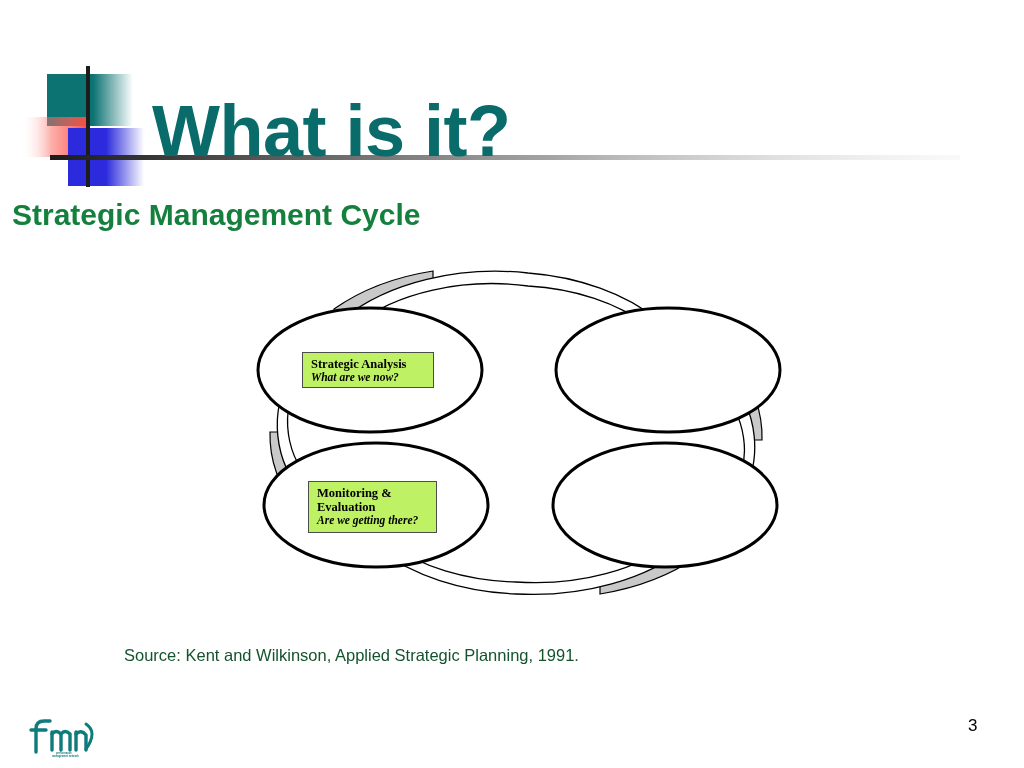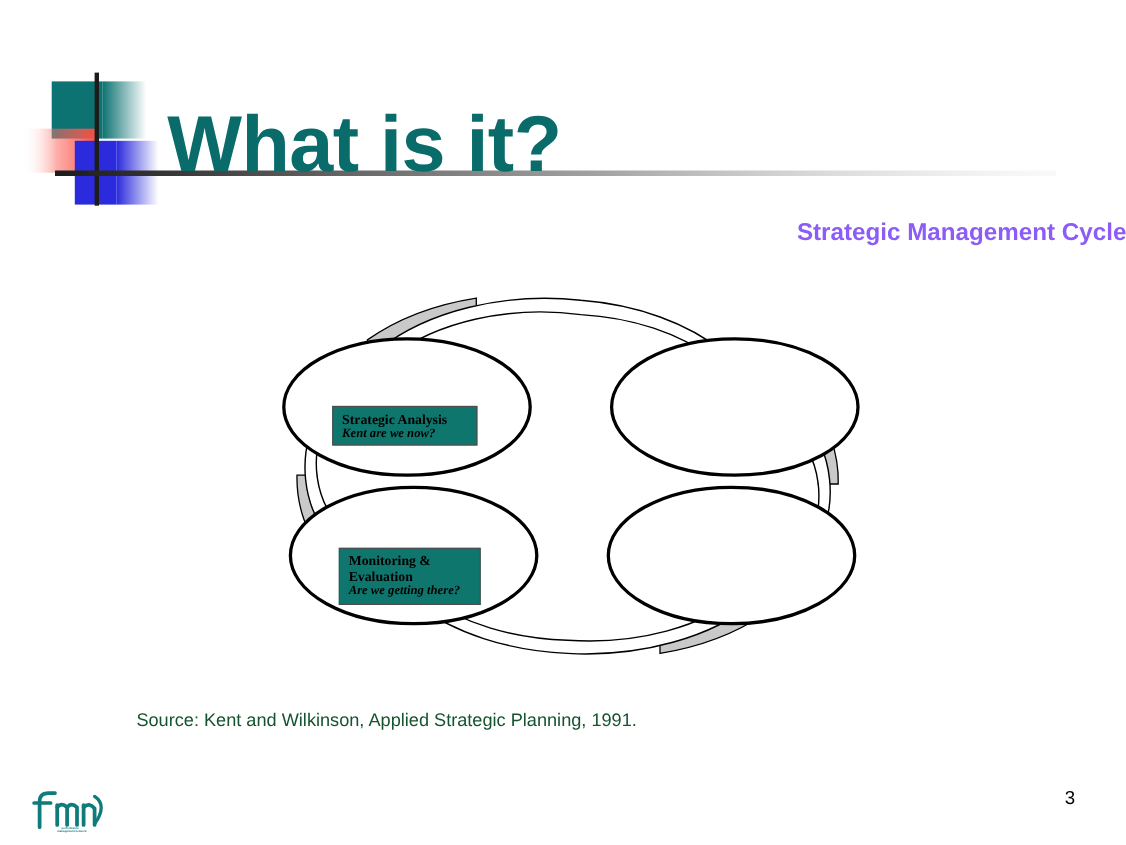--- a/index.html
+++ b/index.html
@@ -39,45 +39,44 @@
     line-height: 1;
     white-space: nowrap;
   }
 
   
   #slide-subtitle {
     position: absolute;
     left: 0;
     top: 198px;
     width: 1024px;
-    text-align: right;
+    text-align: left;
     padding-left: 12px;
     box-sizing: border-box;
-    font-size: 22px;
-    font-weight: bold;
-    color: #8b5cf6;
+    font-size: 30px;
+    font-weight: bold;
+    color: #15803d;
     white-space: nowrap;
   }
 
   
   #cycle-diagram {
     position: absolute;
     left: 228px;
     top: 268px;
     width: 576px;
     height: 336px;
   }
 
   .node-label {
     position: absolute;
-    background: #0f766e;
+    background: #bef264;
     border: 1px solid #4d4d4d;
     box-sizing: border-box;
     padding: 4px 6px 4px 8px;
-    margin-top: 17px;
   }
   .node-title {
     font-family: "Liberation Serif", serif;
     font-weight: bold;
     font-size: 12.5px;
     line-height: 14px;
     color: #000000;
     white-space: nowrap;
   }
   .node-sub {
@@ -243,21 +242,21 @@
     </g>
 
     <ellipse cx="142" cy="102" rx="112" ry="62" fill="#ffffff" stroke="#000000" stroke-width="3"></ellipse>
     <ellipse cx="440" cy="102" rx="112" ry="62" fill="#ffffff" stroke="#000000" stroke-width="3"></ellipse>
     <ellipse cx="148" cy="237" rx="112" ry="62" fill="#ffffff" stroke="#000000" stroke-width="3"></ellipse>
     <ellipse cx="437" cy="237" rx="112" ry="62" fill="#ffffff" stroke="#000000" stroke-width="3"></ellipse>
   </svg>
 
   <div class="node-label" id="label-strategic-analysis">
     <div class="node-title">Strategic Analysis</div>
-    <div class="node-sub">Kent are we now?</div>
+    <div class="node-sub">What are we now?</div>
   </div>
 
 
   <div class="node-label" id="label-monitoring-evaluation">
     <div class="node-title">Monitoring &amp;</div>
     <div class="node-title">Evaluation</div>
     <div class="node-sub">Are we getting there?</div>
   </div>
 
 </div>

